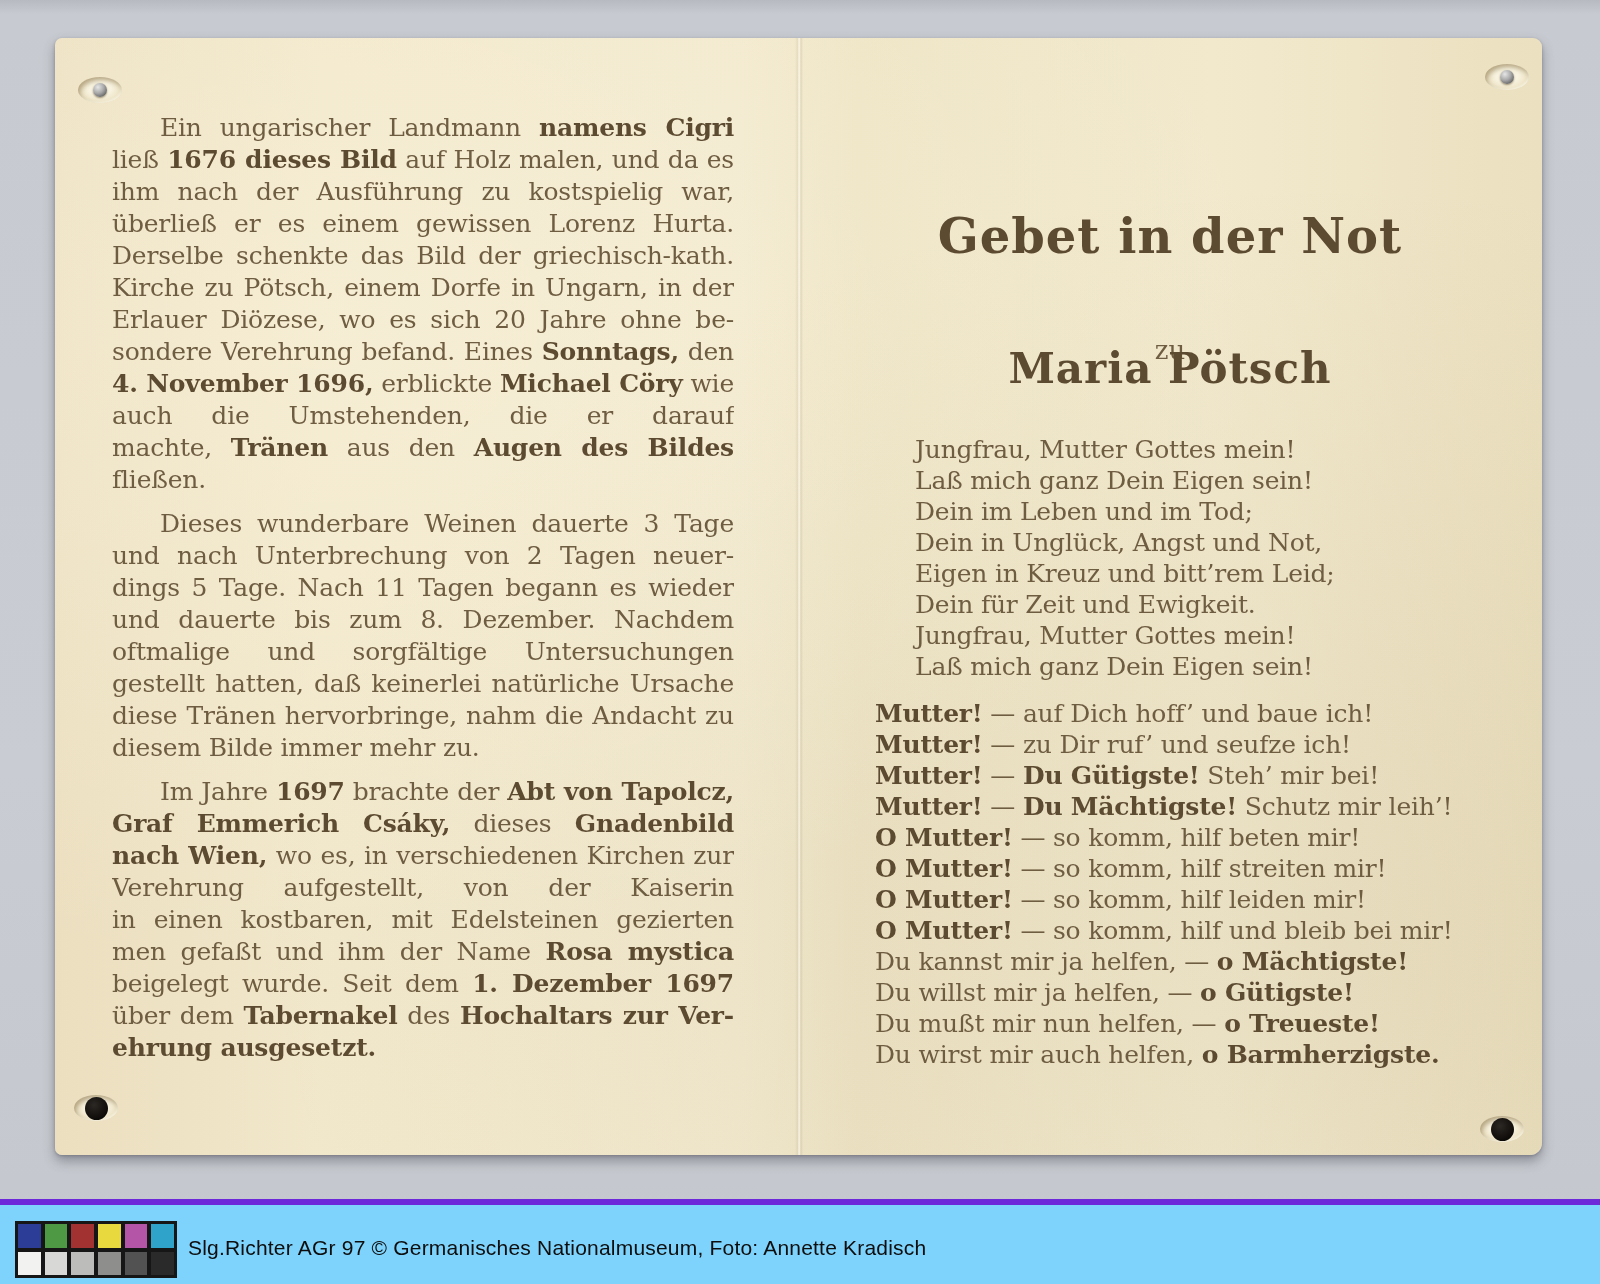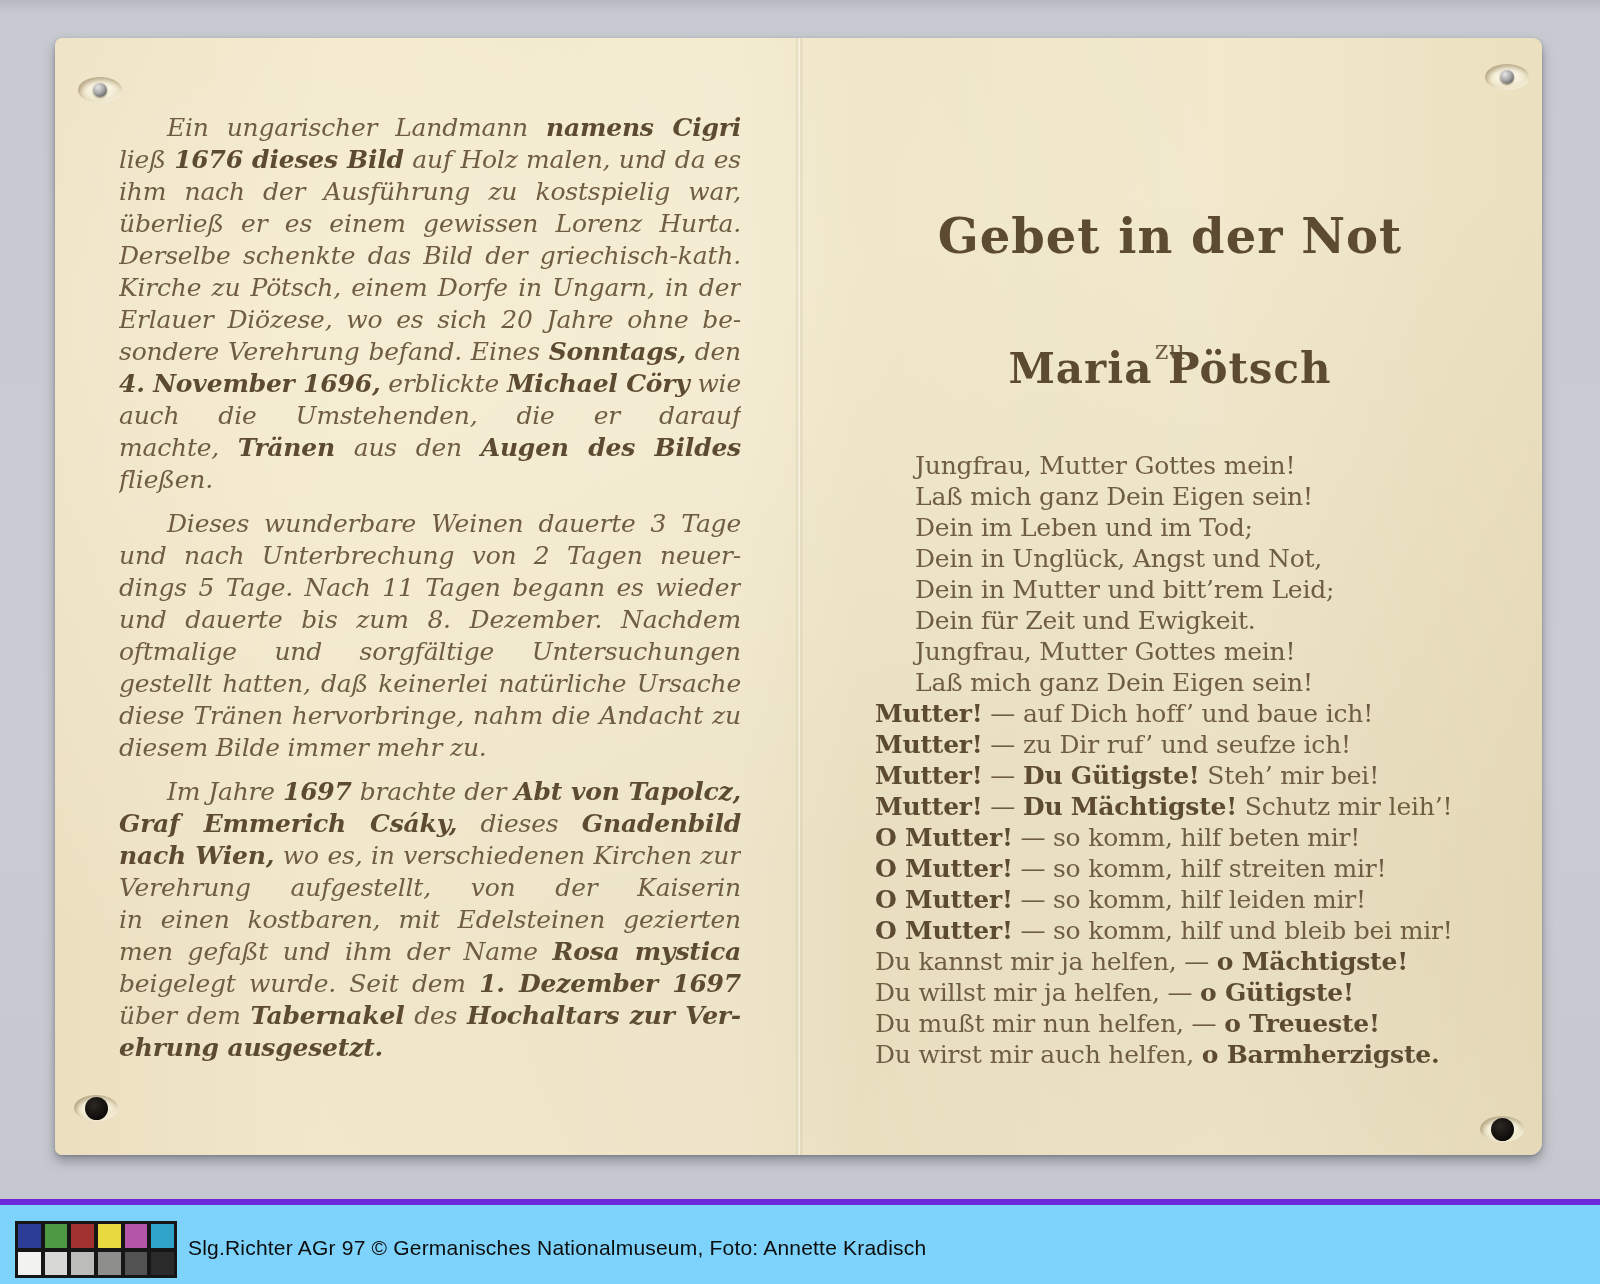--- a/index.html
+++ b/index.html
@@ -30,38 +30,38 @@
   .pinhead{width:14px;height:14px;border-radius:50%;
     background:radial-gradient(circle at 35% 30%, #e6e6e6 0%, #a8a8a8 45%, #636363 80%, #4a4a4a 100%);
     box-shadow:0 1px 2px rgba(80,60,20,0.55);}
   .holedot{width:23px;height:23px;border-radius:50%;
     background:radial-gradient(circle at 40% 35%, #2c2824 0%, #120f0c 60%, #000 100%);}
   .f-tl{left:23px;top:39px;}
   .f-tr{left:1430px;top:26px;}
   .f-bl{left:19px;top:1057px;}
   .f-br{left:1425px;top:1078px;}
 
-  .ltext{position:absolute;left:64px;top:74px;width:622px;color:var(--ink,#6f5d42);font-style:italic;}
+  .ltext{position:absolute;left:57px;top:74px;width:622px;color:var(--ink,#6f5d42);}
   .para{margin:0 0 12px 0;}
   .line{
     height:32px;line-height:32px;font-size:25px;letter-spacing:-0.2px;
     text-align:justify;text-align-last:justify;overflow:hidden;white-space:normal;
   }
   .line.pfirst{padding-left:48px;}
   .line.plast{text-align-last:left;}
   b{font-weight:700;color:var(--inkbold,#5d4b31);}
 
   .r-title{position:absolute;left:743px;top:160px;width:744px;text-align:center;
     font-size:48px;font-weight:700;letter-spacing:1px;color:var(--inkbold,#5d4b31);margin-top:10px;}
   .r-zu{position:absolute;left:743px;top:260px;width:744px;text-align:center;
     font-size:26px;color:var(--ink,#6f5d42);margin-top:37px;}
   .r-maria{position:absolute;left:743px;top:306px;width:744px;text-align:center;
     font-size:42px;font-weight:700;letter-spacing:1px;color:var(--inkbold,#5d4b31);}
   .stanza{position:absolute;color:var(--ink,#6f5d42);}
-  .st1{left:860px;top:412px;width:560px;}
+  .st1{left:860px;top:396px;width:560px;}
   .st2{left:820px;top:660px;width:660px;}
   .vline{height:31px;line-height:31px;font-size:25px;letter-spacing:-0.2px;white-space:nowrap;}
 
   .footer{position:absolute;left:0;top:1199px;width:1600px;height:85px;background:#7dd3fc;
     border-top:6px solid #6d28d9;}
   .colorbar{position:absolute;left:15px;top:16px;width:162px;height:57px;background:#161616;
     display:grid;grid-template-columns:repeat(6,1fr);grid-template-rows:1fr 1fr;gap:4px;
     padding:3px;box-sizing:border-box;}
   .sw{width:100%;height:100%;}
   .caption{position:absolute;left:188px;top:0;height:100%;display:flex;align-items:center;
@@ -125,21 +125,21 @@
     </div>
 
   <div class="r-title">Gebet in der Not</div>
   <div class="r-zu">zu</div>
   <div class="r-maria">Maria Pötsch</div>
   <div class="stanza st1">
       <div class="vline">Jungfrau, Mutter Gottes mein!</div>
       <div class="vline">Laß mich ganz Dein Eigen sein!</div>
       <div class="vline">Dein im Leben und im Tod;</div>
       <div class="vline">Dein in Unglück, Angst und Not,</div>
-      <div class="vline">Dein in Mutter und bitt’rem Leid;</div>
+      <div class="vline">Eigen in Kreuz und bitt’rem Leid;</div>
       <div class="vline">Dein für Zeit und Ewigkeit.</div>
       <div class="vline">Jungfrau, Mutter Gottes mein!</div>
       <div class="vline">Laß mich ganz Dein Eigen sein!</div>
     </div>
   <div class="stanza st2">
       <div class="vline"><b>Mutter!</b><span> — auf Dich hoff’ und baue ich!</span></div>
       <div class="vline"><b>Mutter!</b><span> — zu Dir ruf’ und seufze ich!</span></div>
       <div class="vline"><b>Mutter!</b><span> — </span><b>Du Gütigste!</b><span> Steh’ mir bei!</span></div>
       <div class="vline"><b>Mutter!</b><span> — </span><b>Du Mächtigste!</b><span> Schutz mir leih’!</span></div>
       <div class="vline"><b>O Mutter!</b><span> — so komm, hilf beten mir!</span></div>

